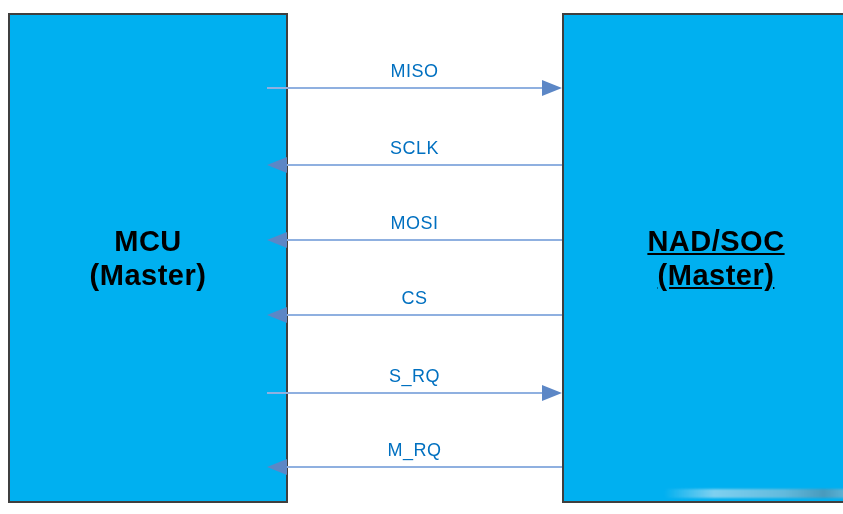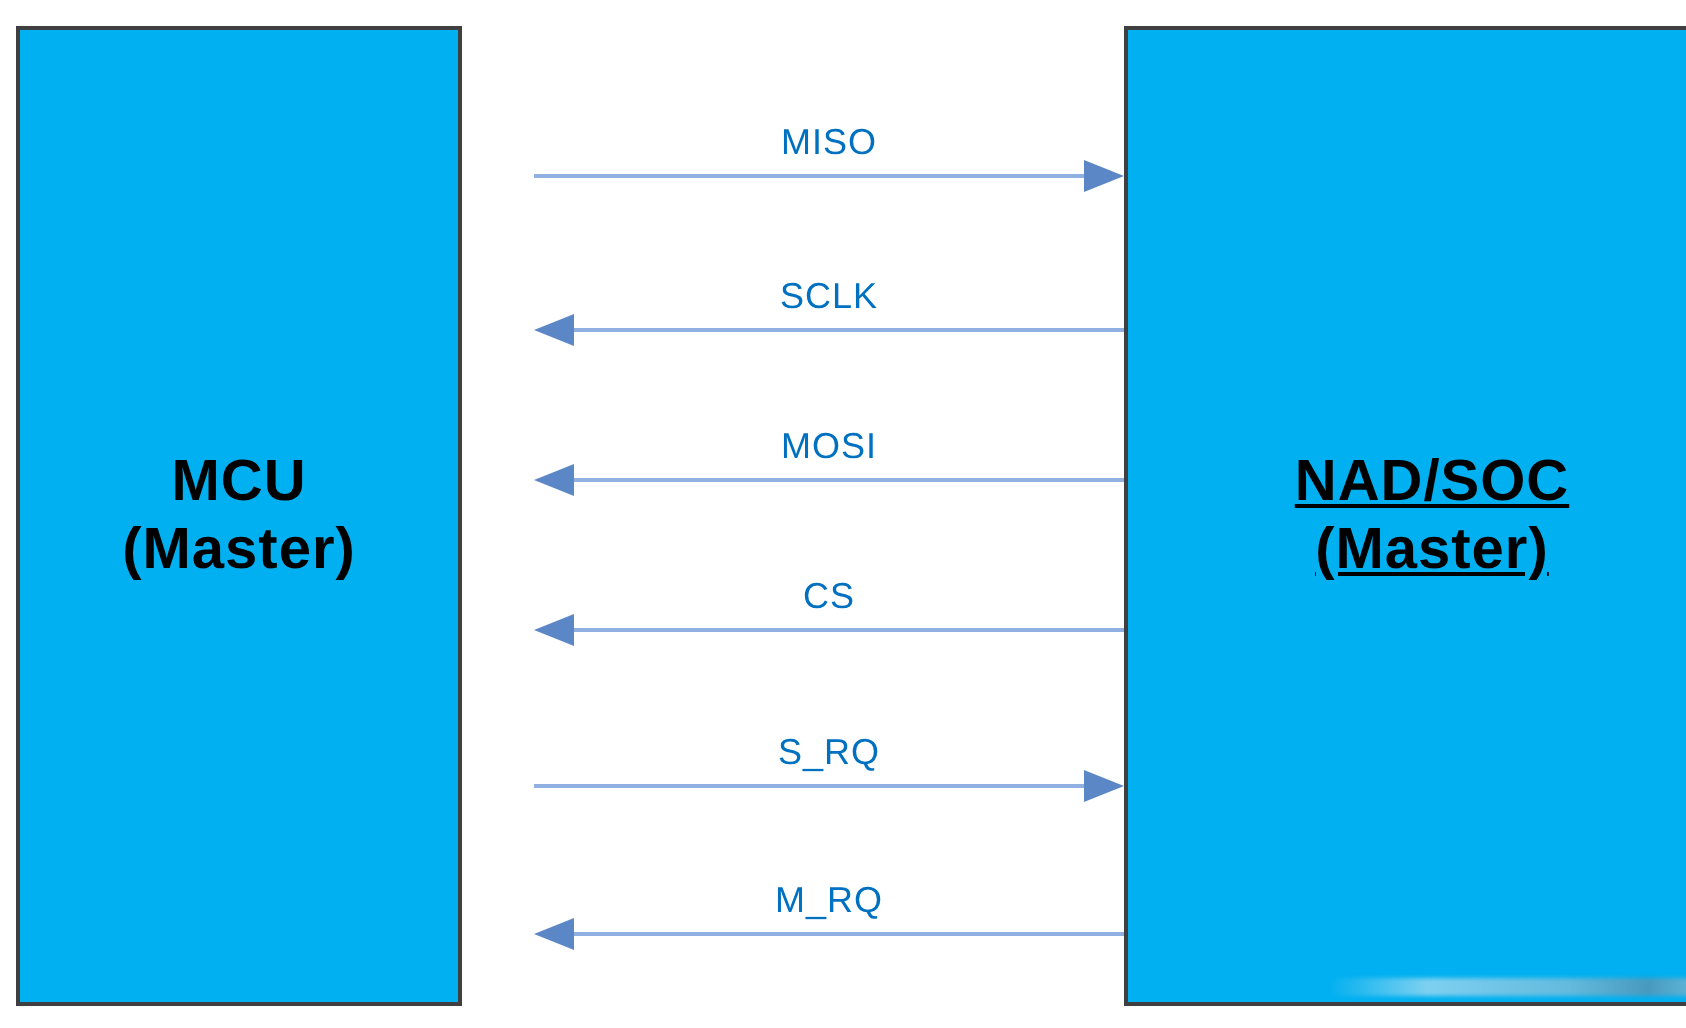--- a/index.html
+++ b/index.html
@@ -19,21 +19,21 @@
     position: absolute;
     top: 13px;
     height: 490px;
     background: var(--box-fill, #00B0F0);
     border: 2px solid var(--box-border, #3f3f3f);
     box-sizing: border-box;
     display: flex;
     align-items: center;
     justify-content: center;
   }
-  .box-left  { left: 8px;   width: 223px; }
+  .box-left  { left: 8px;   width: 280px; }
   .box-right { left: 562px; width: 308px; text-decoration: underline; }
   .box-label {
     text-align: center;
     color: #000000;
     font-weight: bold;
     font-size: 29px;
     line-height: 34px;
     letter-spacing: 0.5px;
   }
   .signal-row {

